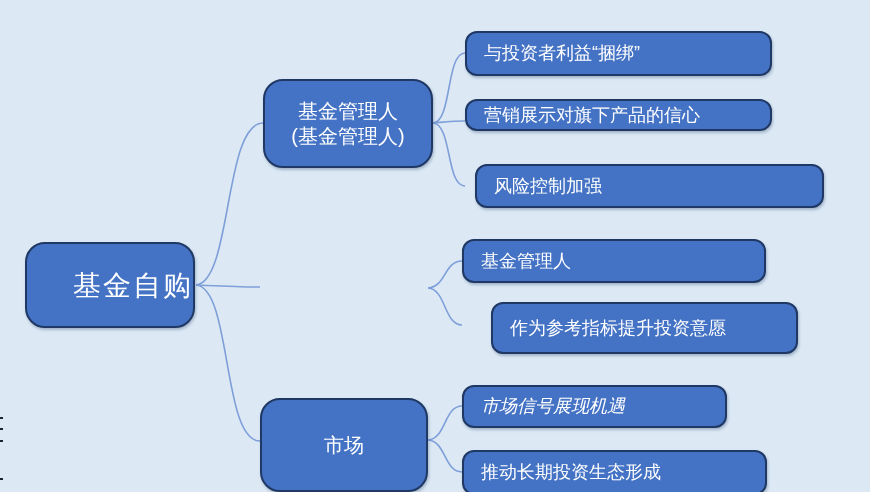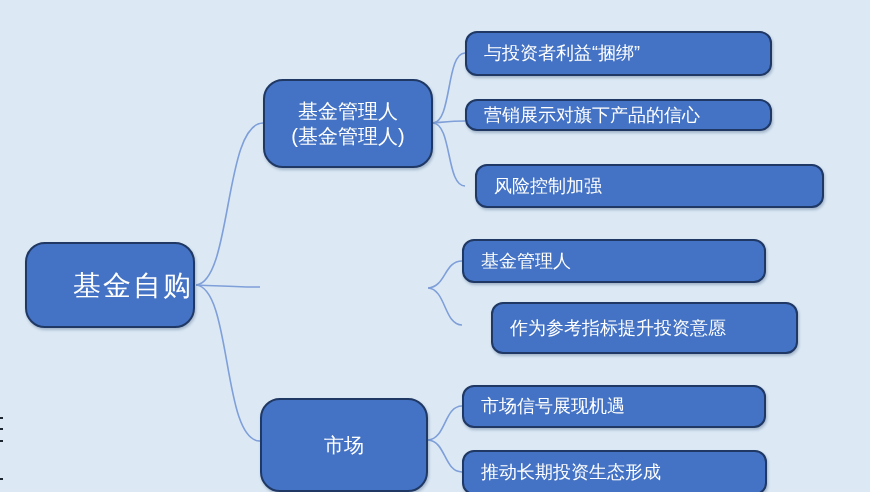--- a/index.html
+++ b/index.html
@@ -65,21 +65,21 @@
     font-size: 18px;
     justify-content: flex-start;
     padding-left: 17px;
     text-align: center;
   }
   .node.leaf.l1 { left: 465px; top: 31px;  width: 307px; height: 45px; }
   .node.leaf.l2 { left: 465px; top: 99px;  width: 307px; height: 32px; }
   .node.leaf.l3 { left: 475px; top: 164px; width: 349px; height: 44px; }
   .node.leaf.l4 { left: 462px; top: 239px; width: 304px; height: 44px; }
   .node.leaf.l5 { left: 462px; top: 302px; width: 307px; height: 52px; margin-left: 29px; }
-  .node.leaf.l6 { left: 462px; top: 385px; width: 304px; height: 43px; }
+  .node.leaf.l6 { left: 462px; top: 385px; width: 265px; height: 43px; font-style: italic; }
   .node.leaf.l7 { left: 462px; top: 450px; width: 305px; height: 45px; }
   .edge-mark {
     position: absolute;
     left: 0;
     width: 3px; height: 2px;
     background: #1c2430;
   }
   .edge-mark.m1 { top: 417px; }
   .edge-mark.m2 { top: 428px; }
   .edge-mark.m3 { top: 440px; }

